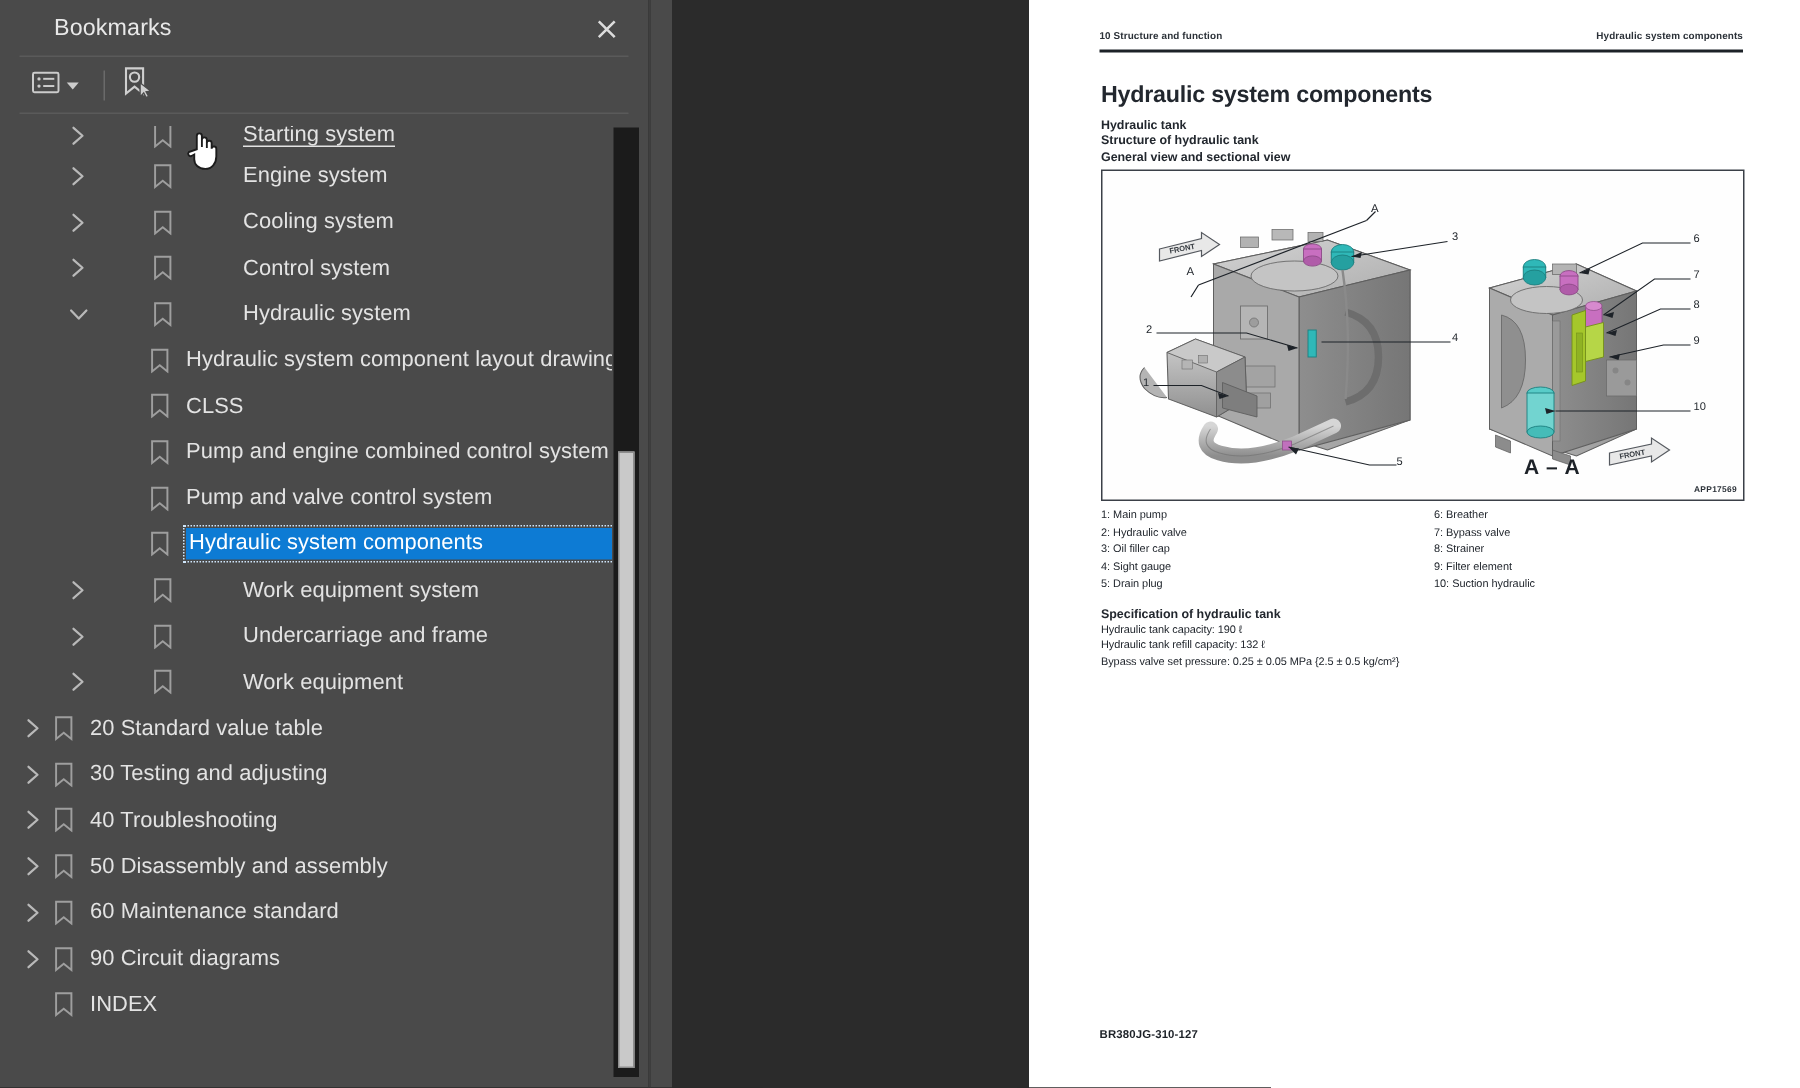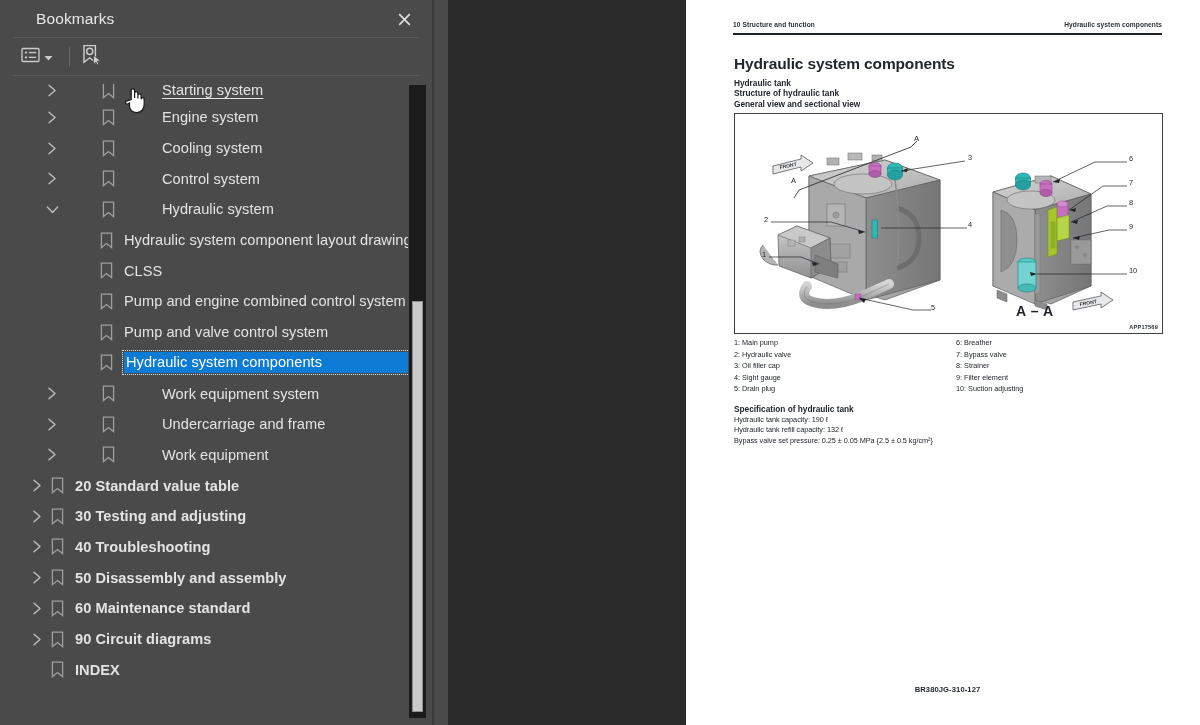--- a/index.html
+++ b/index.html
@@ -71,21 +71,21 @@
     overflow: hidden;
   }
   #tree { position: relative; padding-top: 0; }
   .tree-row {
     position: relative;
     display: flex; align-items: center;
     height: 30.7px;
     white-space: nowrap;
     cursor: pointer;
   }
-  .lvl1 { padding-left: 29px; font-weight: bold; }
+  .lvl1 { padding-left: 14px; }
   .lvl2 { padding-left: 44px; gap: 36px; }
   .lvl3 { padding-left: 78px; }
   .twisty {
     width: 16px; height: 16px;
     margin-right: 4px;
     flex: 0 0 16px;
     display: flex; align-items: center; justify-content: center;
   }
   .twisty.blank { visibility: hidden; }
   .bm-icon {
@@ -254,21 +254,21 @@
   .spec-line {
     font-size: 7.3px;
     line-height: 10.6px;
     letter-spacing: -.05px;
     color: #22272e;
   }
   
   #doc-footer {
     position: absolute; left: 0; top: 685px;
     width: 429px;
-    display: flex; justify-content: center;
+    display: flex; justify-content: flex-start;
     font-size: 7.6px;
     font-weight: bold;
     color: #1d2228;
     letter-spacing: .1px;
   }
 </style>
 </head>
 <body>
 
 <div id="app">
@@ -782,21 +782,21 @@
             <div>2: Hydraulic valve</div>
             <div>3: Oil filler cap</div>
             <div>4: Sight gauge</div>
             <div>5: Drain plug</div>
           </div>
           <div class="legend-col">
             <div>6: Breather</div>
             <div>7: Bypass valve</div>
             <div>8: Strainer</div>
             <div>9: Filter element</div>
-            <div>10: Suction adjusting</div>
+            <div>10: Suction hydraulic</div>
           </div>
         </div>
 
         <div id="spec-block">
           <div id="spec-heading">Specification of hydraulic tank</div>
           <div class="spec-line">Hydraulic tank capacity: 190 ℓ</div>
           <div class="spec-line">Hydraulic tank refill capacity: 132 ℓ</div>
           <div class="spec-line">Bypass valve set pressure: 0.25 ± 0.05 MPa {2.5 ± 0.5 kg/cm²}</div>
         </div>
 

